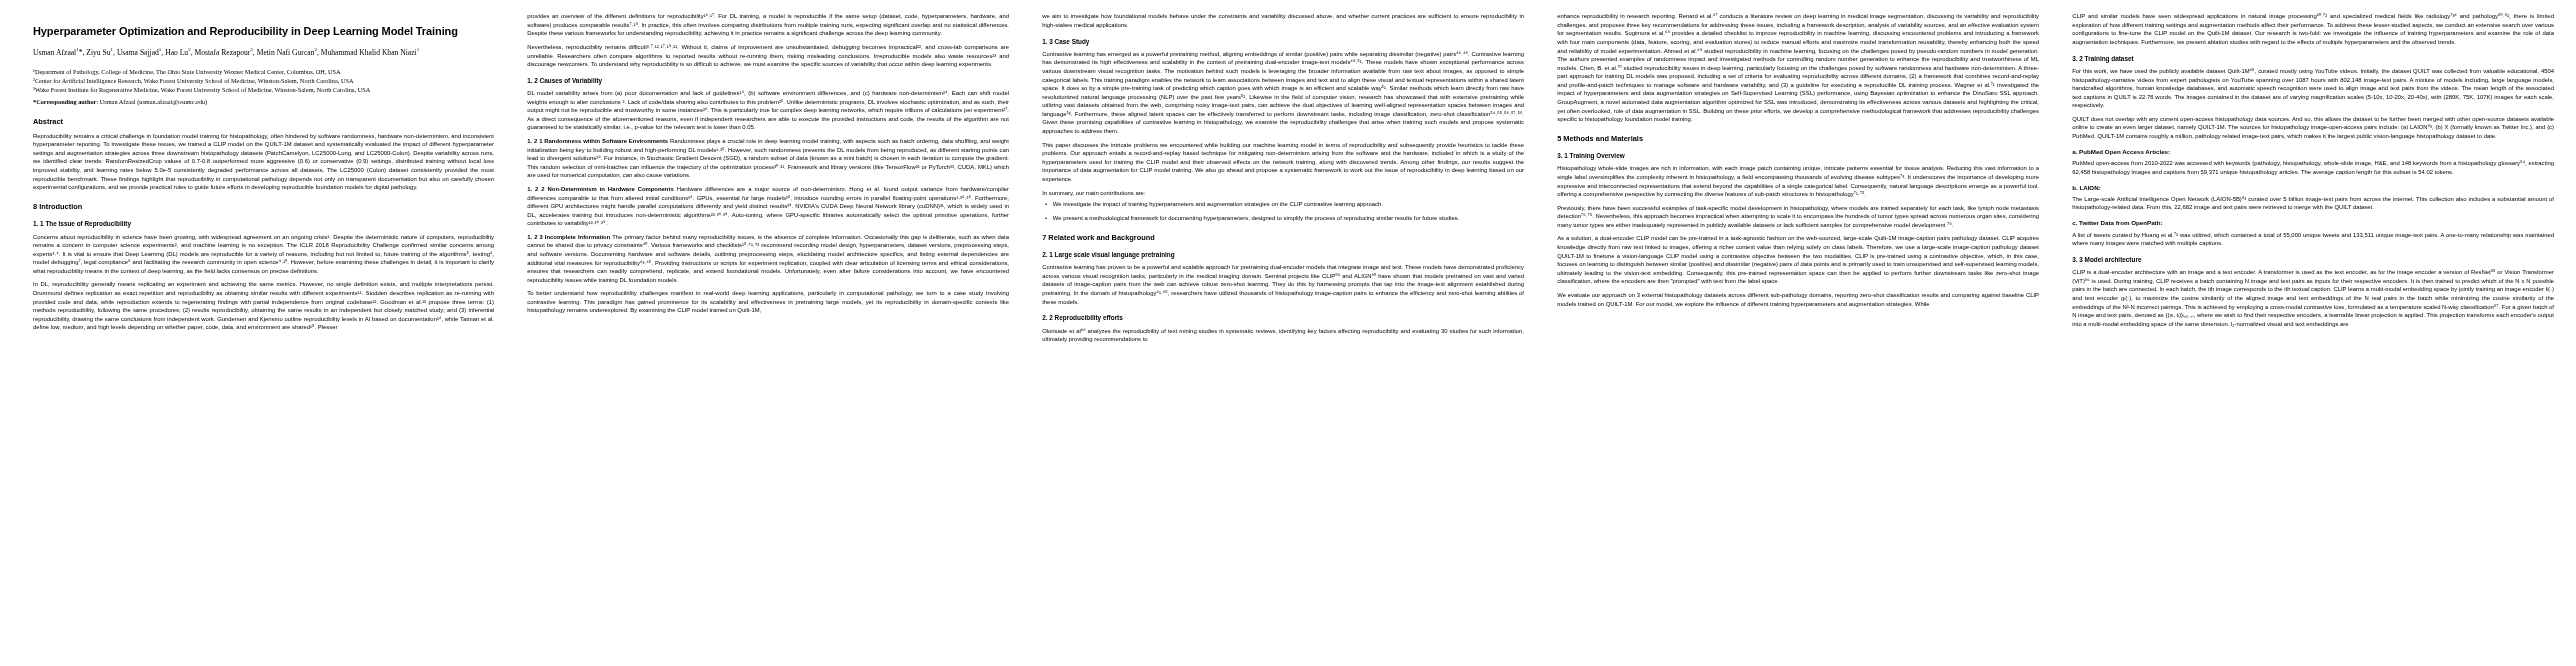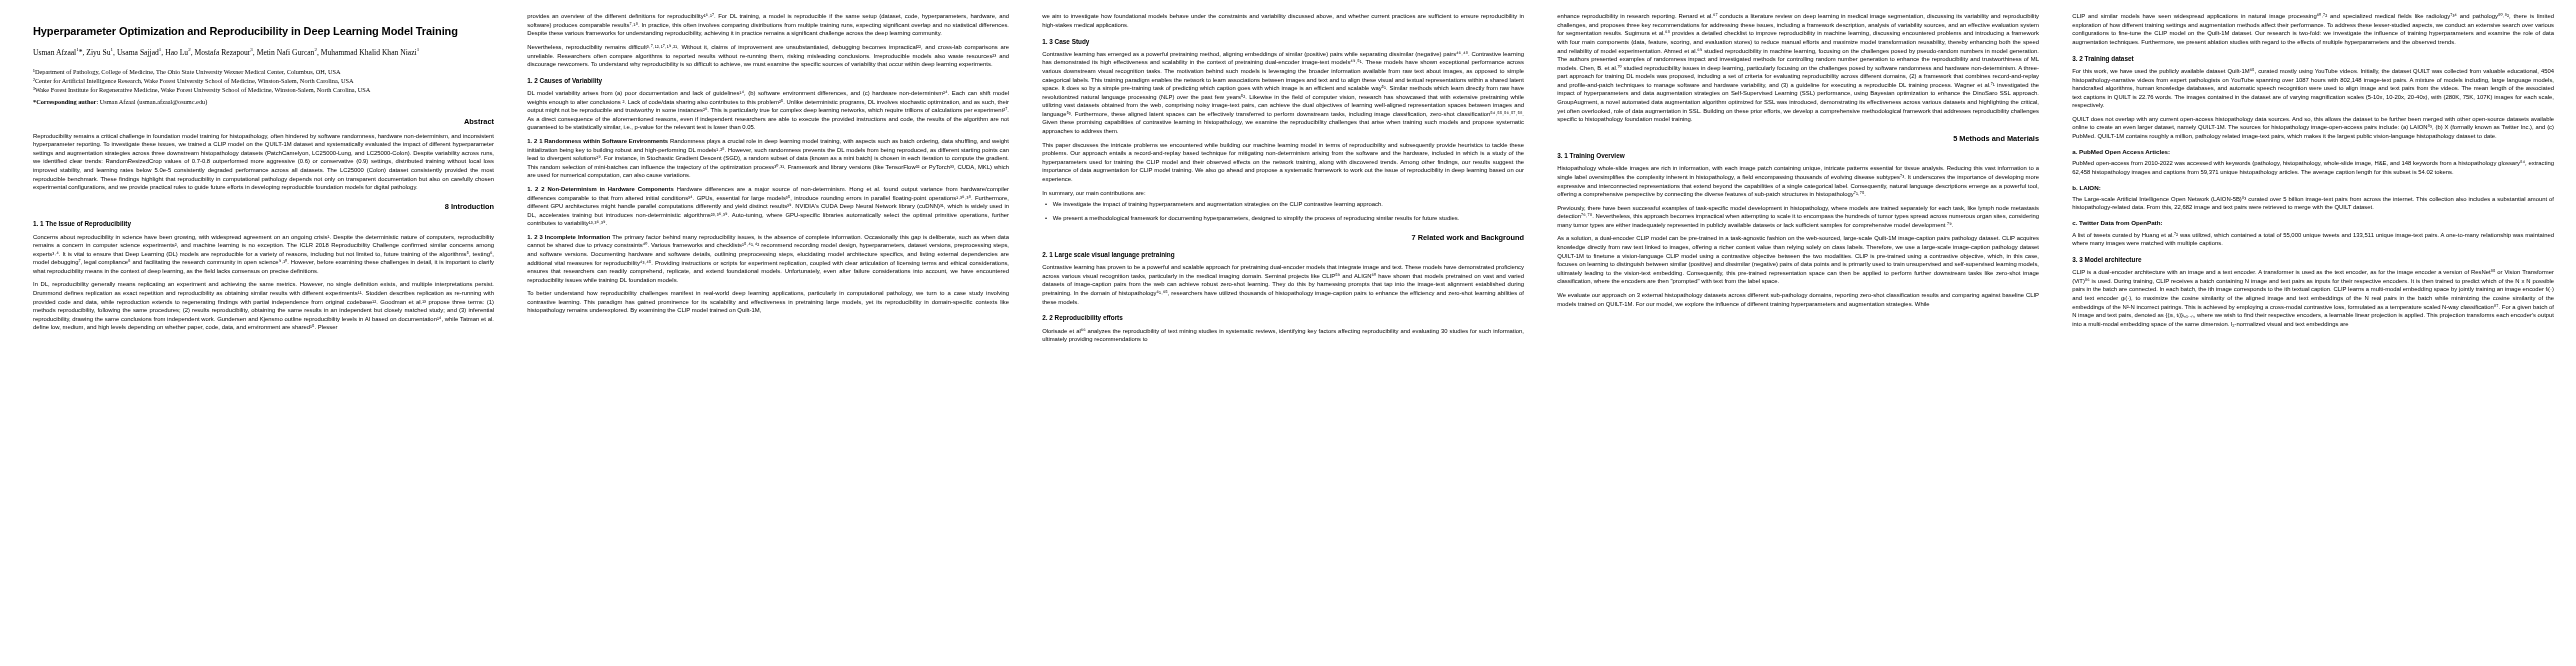--- a/index.html
+++ b/index.html
@@ -64,21 +64,20 @@
   }
   .corresponding b { font-weight: bold; }
   sup { font-size: 0.66em; vertical-align: super; line-height: 0; }
   
   h2.sec {
     font-family: "Liberation Sans", sans-serif;
     font-weight: bold;
     font-size: 7.4px;
     line-height: 1.3;
     margin: 10.6px 0 5px 0;
-    text-align: right;
   }
   h3.sub {
     font-family: "Liberation Sans", sans-serif;
     font-weight: bold;
     font-size: 6.4px;
     line-height: 1.3;
     margin: 8.3px 0 3.9px 0;
   }
   h4.subsub {
     font-family: "Liberation Sans", sans-serif;

